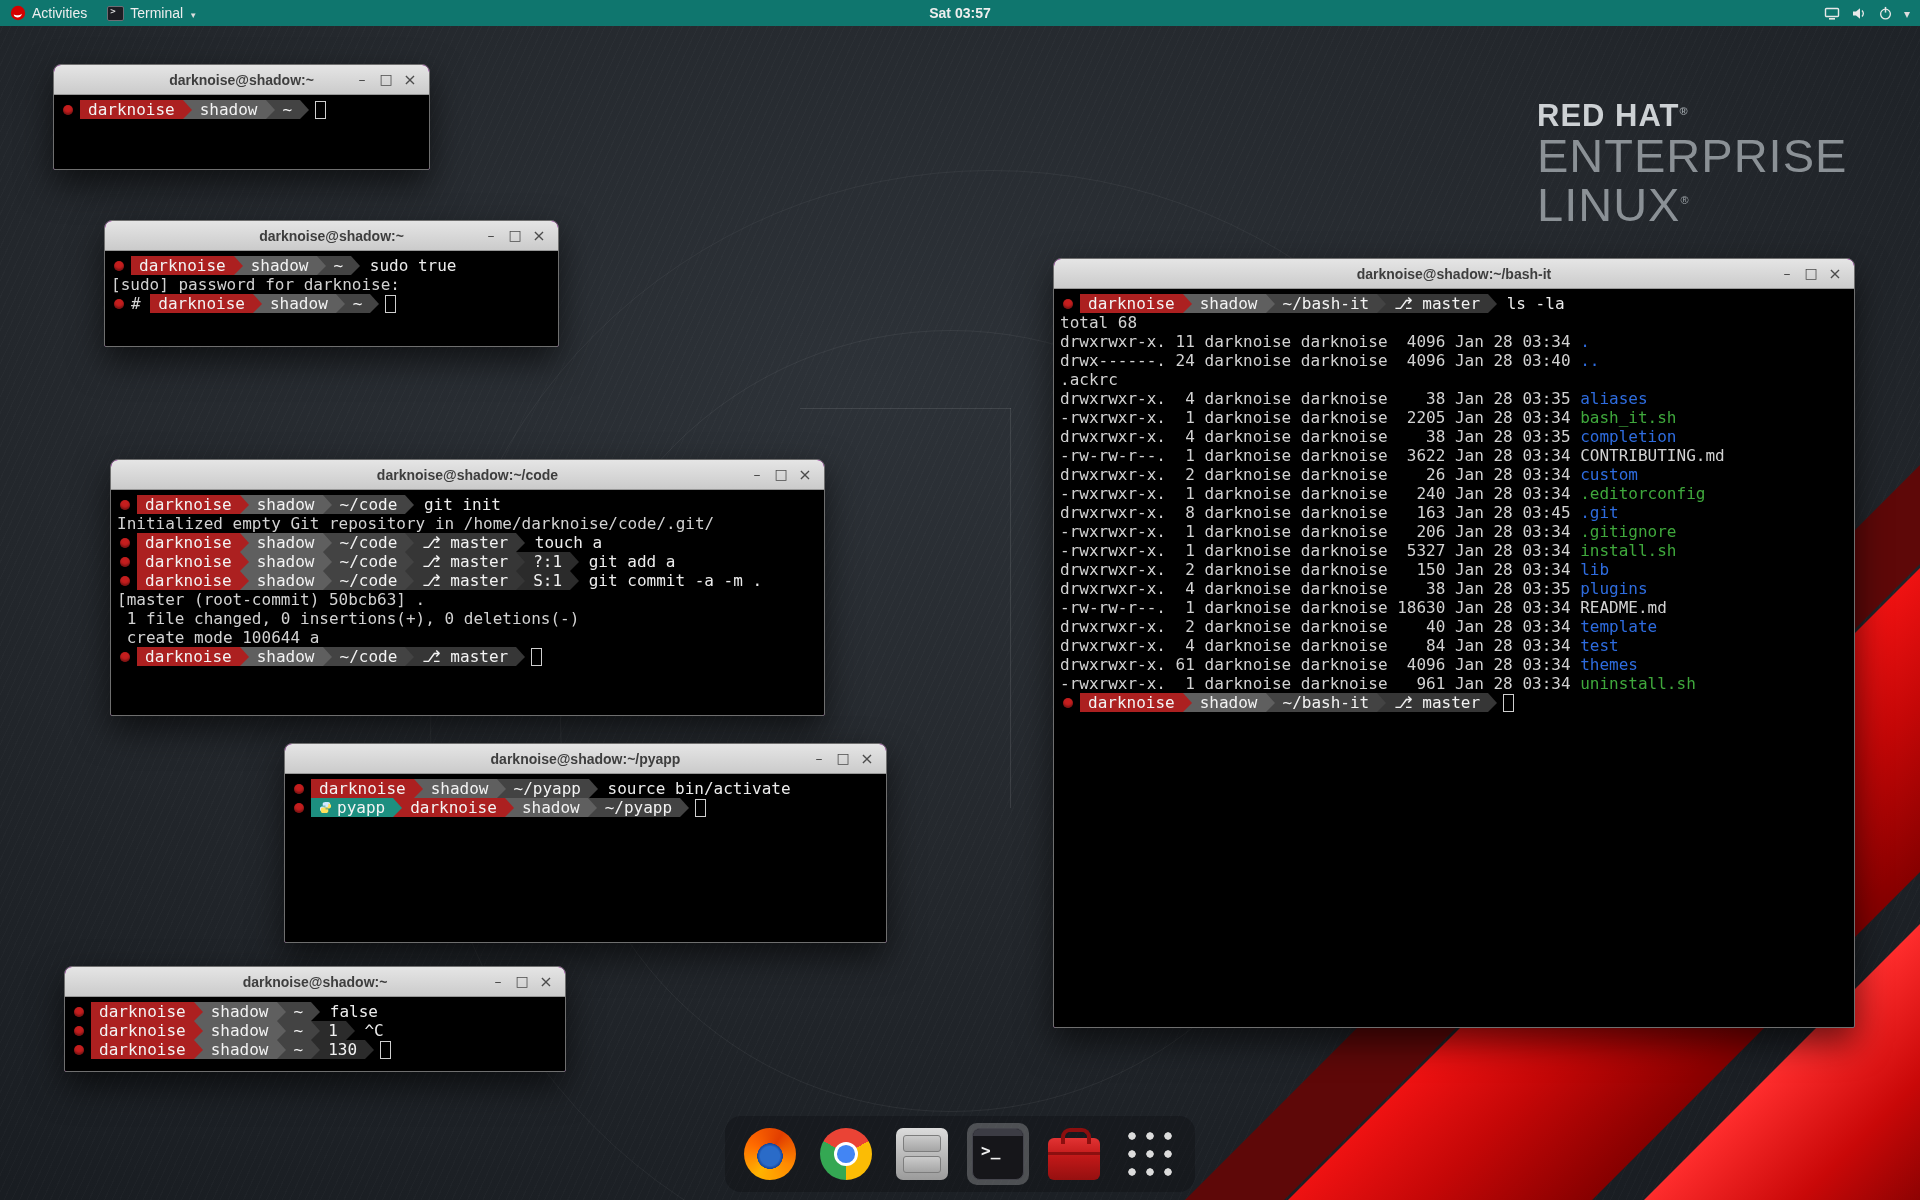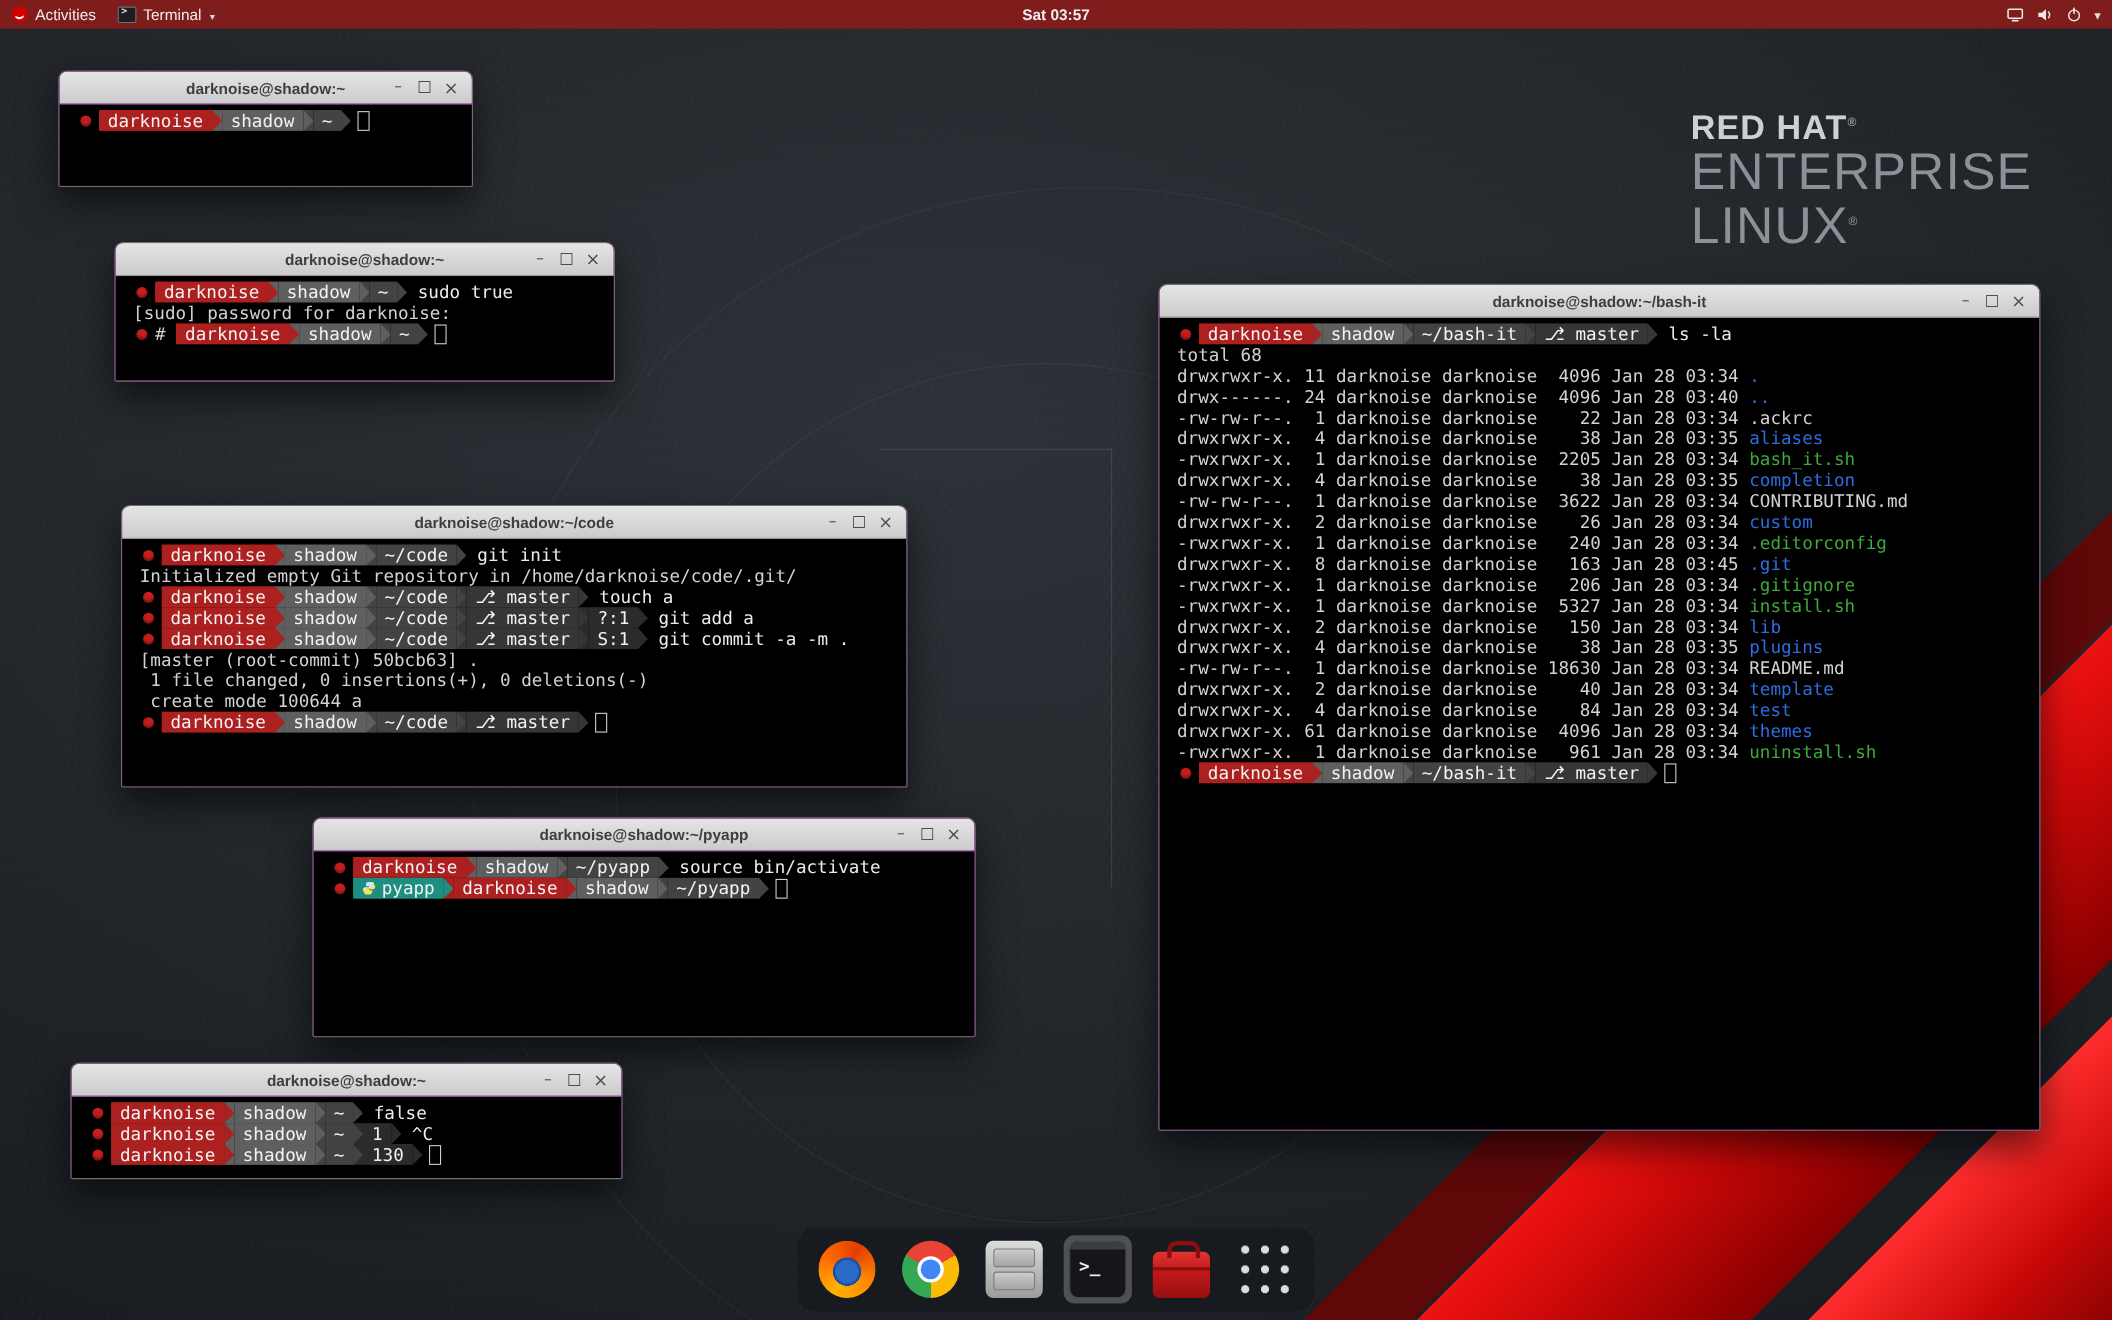--- a/index.html
+++ b/index.html
@@ -20,21 +20,21 @@
   .rb1{width:2100px;height:215px;background:linear-gradient(180deg,#ef1212 0%,#c40707 45%,#860000 100%);
        transform:translate(1150px,1338px) rotate(-45deg)}
   .rb3{width:1800px;height:200px;background:linear-gradient(180deg,#ff2d2d 0%,#c90808 55%,#8a0202 100%);
        transform:translate(1322px,1522px) rotate(-45deg)}
   
   .brand{position:absolute;left:1537px;top:100px;z-index:2;line-height:1.04;pointer-events:none}
   .brand .l1{font-size:31px;font-weight:700;color:#cdd1d4;letter-spacing:1px}
   .brand .l2,.brand .l3{font-size:47px;font-weight:400;color:#8b9196;letter-spacing:1px}
   .brand sup{font-size:11px;color:#9aa0a5}
   
-  .topbar{position:absolute;top:0;left:0;width:1920px;height:26px;background:#7f1d1d;color:#eee;
+  .topbar{position:absolute;top:0;left:0;width:1920px;height:26px;background:#0f766e;color:#eee;
     z-index:60;display:flex;align-items:center;font-size:14px}
   .tb-item{display:flex;align-items:center;gap:6px;padding:0 10px;height:100%;cursor:default}
   .tb-clock{position:absolute;left:0;right:0;text-align:center;font-weight:700;pointer-events:none}
   .tb-clock span{pointer-events:auto}
   .tb-right{margin-left:auto;display:flex;align-items:center;gap:11px;padding-right:10px;height:100%}
   .mini-term{width:15px;height:13px;background:#1d1d22;border:1px solid #6d6d74;border-radius:2px;position:relative}
   .mini-term::after{content:">";position:absolute;left:2px;top:-1px;font:700 9px "DejaVu Sans Mono",monospace;color:#ddd}
   .caret::after{content:"▼";font-size:8px;color:#ddd}
   .caret2::after{content:"▾";font-size:12px;color:#ddd}
   .tb-ic{display:flex;align-items:center}
@@ -42,21 +42,21 @@
   .window{position:absolute;background:#a21caf;border:1px solid #6f6f6f;border-radius:8px 8px 2px 2px;
     box-shadow:0 14px 34px rgba(0,0,0,0.60);overflow:hidden}
   .titlebar{height:29px;background:linear-gradient(#e5e5e5,#cbcbcb);border-bottom:1px solid #989898;
     position:relative;display:flex;align-items:center;border-radius:7px 7px 0 0}
   .title{position:absolute;left:0;right:0;text-align:center;font-size:14px;font-weight:700;color:#3e3e3e;pointer-events:none}
   .controls{margin-left:auto;display:flex;align-items:center;gap:2px;padding-right:8px;z-index:1}
   .wbtn{width:22px;text-align:center;color:#4c4c4c;font-size:14px;line-height:29px;cursor:default;
     font-family:"DejaVu Sans",sans-serif}
   .wbtn.close{font-size:16px}
   .term{font-family:"DejaVu Sans Mono","Liberation Mono",monospace;font-size:16px;color:#d2d2d2;
-    padding:5px 16px;height:calc(100% - 30px);box-sizing:border-box;overflow:hidden;background:#000}
+    padding:5px 6px;height:calc(100% - 30px);box-sizing:border-box;overflow:hidden;background:#000}
   .tline{display:flex;align-items:stretch;height:19px;line-height:19px}
   .tline span{white-space:pre}
   .seg{display:flex;align-items:center;padding:0 8px;color:#f3f3f3}
   .parrow{width:0;height:0;border-top:10px solid transparent;border-bottom:9px solid transparent;
     border-left:9px solid transparent}
   .pdot{width:10px;height:10px;border-radius:50%;background:#c41e1e;align-self:center;margin:0 7px 0 3px;
     box-shadow:inset 0 -2px 2px rgba(0,0,0,0.35)}
   .tcursor{width:9px;height:16px;border:1px solid #cfcfcf;align-self:center;margin-left:6px}
   .c-cmd{color:#ececec}.c-out{color:#d2d2d2}.c-dir{color:#2e6cdf}.c-exe{color:#3fa83c}
   .pyicon{margin-right:5px;display:flex}
@@ -402,21 +402,20 @@
         </div>
         <div class="tline">
           <span class="c-out">drwxrwxr-x. 11 darknoise darknoise  4096 Jan 28 03:34 </span>
           <span class="c-dir">.</span>
         </div>
         <div class="tline">
           <span class="c-out">drwx------. 24 darknoise darknoise  4096 Jan 28 03:40 </span>
           <span class="c-dir">..</span>
         </div>
         <div class="tline">
-          <span class="c-out">-rw-rw-r--.  1 darknoise darknoise    22 Jan 28 03:34 </span>
           <span class="c-out">.ackrc</span>
         </div>
         <div class="tline">
           <span class="c-out">drwxrwxr-x.  4 darknoise darknoise    38 Jan 28 03:35 </span>
           <span class="c-dir">aliases</span>
         </div>
         <div class="tline">
           <span class="c-out">-rwxrwxr-x.  1 darknoise darknoise  2205 Jan 28 03:34 </span>
           <span class="c-exe">bash_it.sh</span>
         </div>

